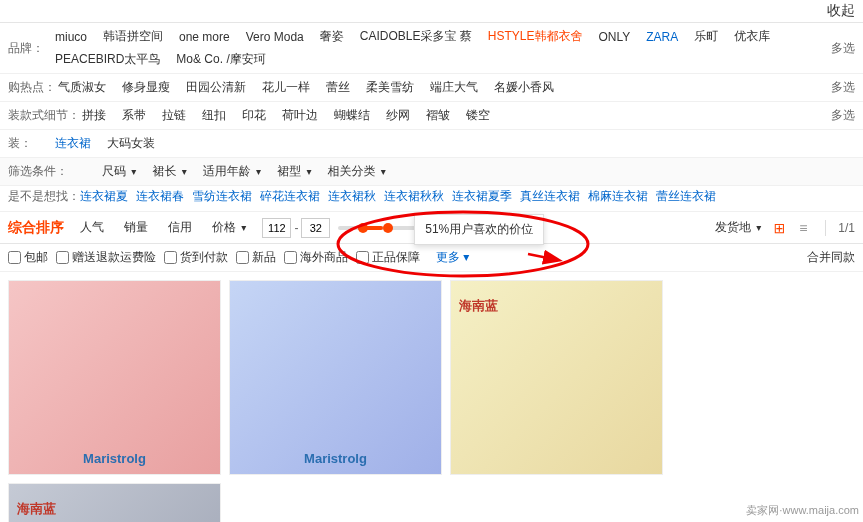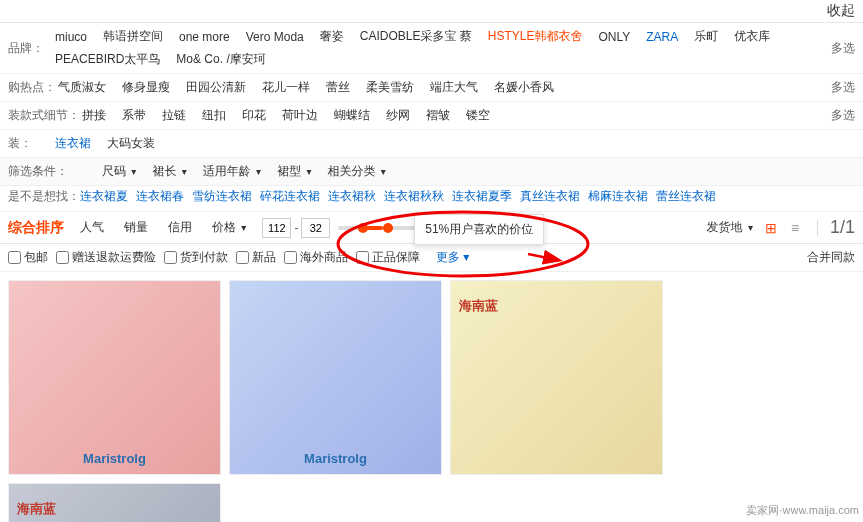--- a/index.html
+++ b/index.html
@@ -28,21 +28,21 @@
     .slider-track { width: 100px; height: 4px; background: #ddd; position: relative; border-radius: 2px; }
     .slider-fill { position: absolute; left: 20%; width: 25%; height: 100%; background: #f40; border-radius: 2px; }
     .slider-thumb { position: absolute; width: 10px; height: 10px; background: #f40; border-radius: 50%; top: -3px; cursor: pointer; }
     .thumb-left { left: 20%; }
     .thumb-right { left: 45%; }
     .sort-right { margin-left: auto; display: flex; align-items: center; gap: 8px; }
     .location-filter { font-size: 12px; color: #333; cursor: pointer; }
     .view-icons { display: flex; gap: 4px; }
     .view-icon { width: 20px; height: 20px; display: flex; align-items: center; justify-content: center; cursor: pointer; color: #999; font-size: 14px; }
     .view-icon.active { color: #f40; }
-    .page-info { font-size: 18px; color: #666; }
+    .page-info { font-size: 12px; color: #666; }
     
     .filters-bar { display: flex; align-items: center; padding: 4px 8px; border-bottom: 1px solid #f0f0f0; min-height: 28px; }
     .filter-check-items { display: flex; flex-wrap: wrap; gap: 4px 8px; flex: 1; align-items: center; }
     .filter-check { display: flex; align-items: center; gap: 3px; font-size: 12px; cursor: pointer; }
     .filter-check input { margin: 0; }
     .more-btn { margin-left: 8px; color: #0066cc; font-size: 12px; cursor: pointer; }
     .merge-btn { margin-left: auto; font-size: 12px; color: #333; cursor: pointer; }
     
     .search-terms-row { display: flex; align-items: flex-start; padding: 2px 8px; min-height: 26px; border-bottom: 1px solid #f0f0f0; }
     .search-label { color: #666; font-size: 12px; min-width: 60px; }

